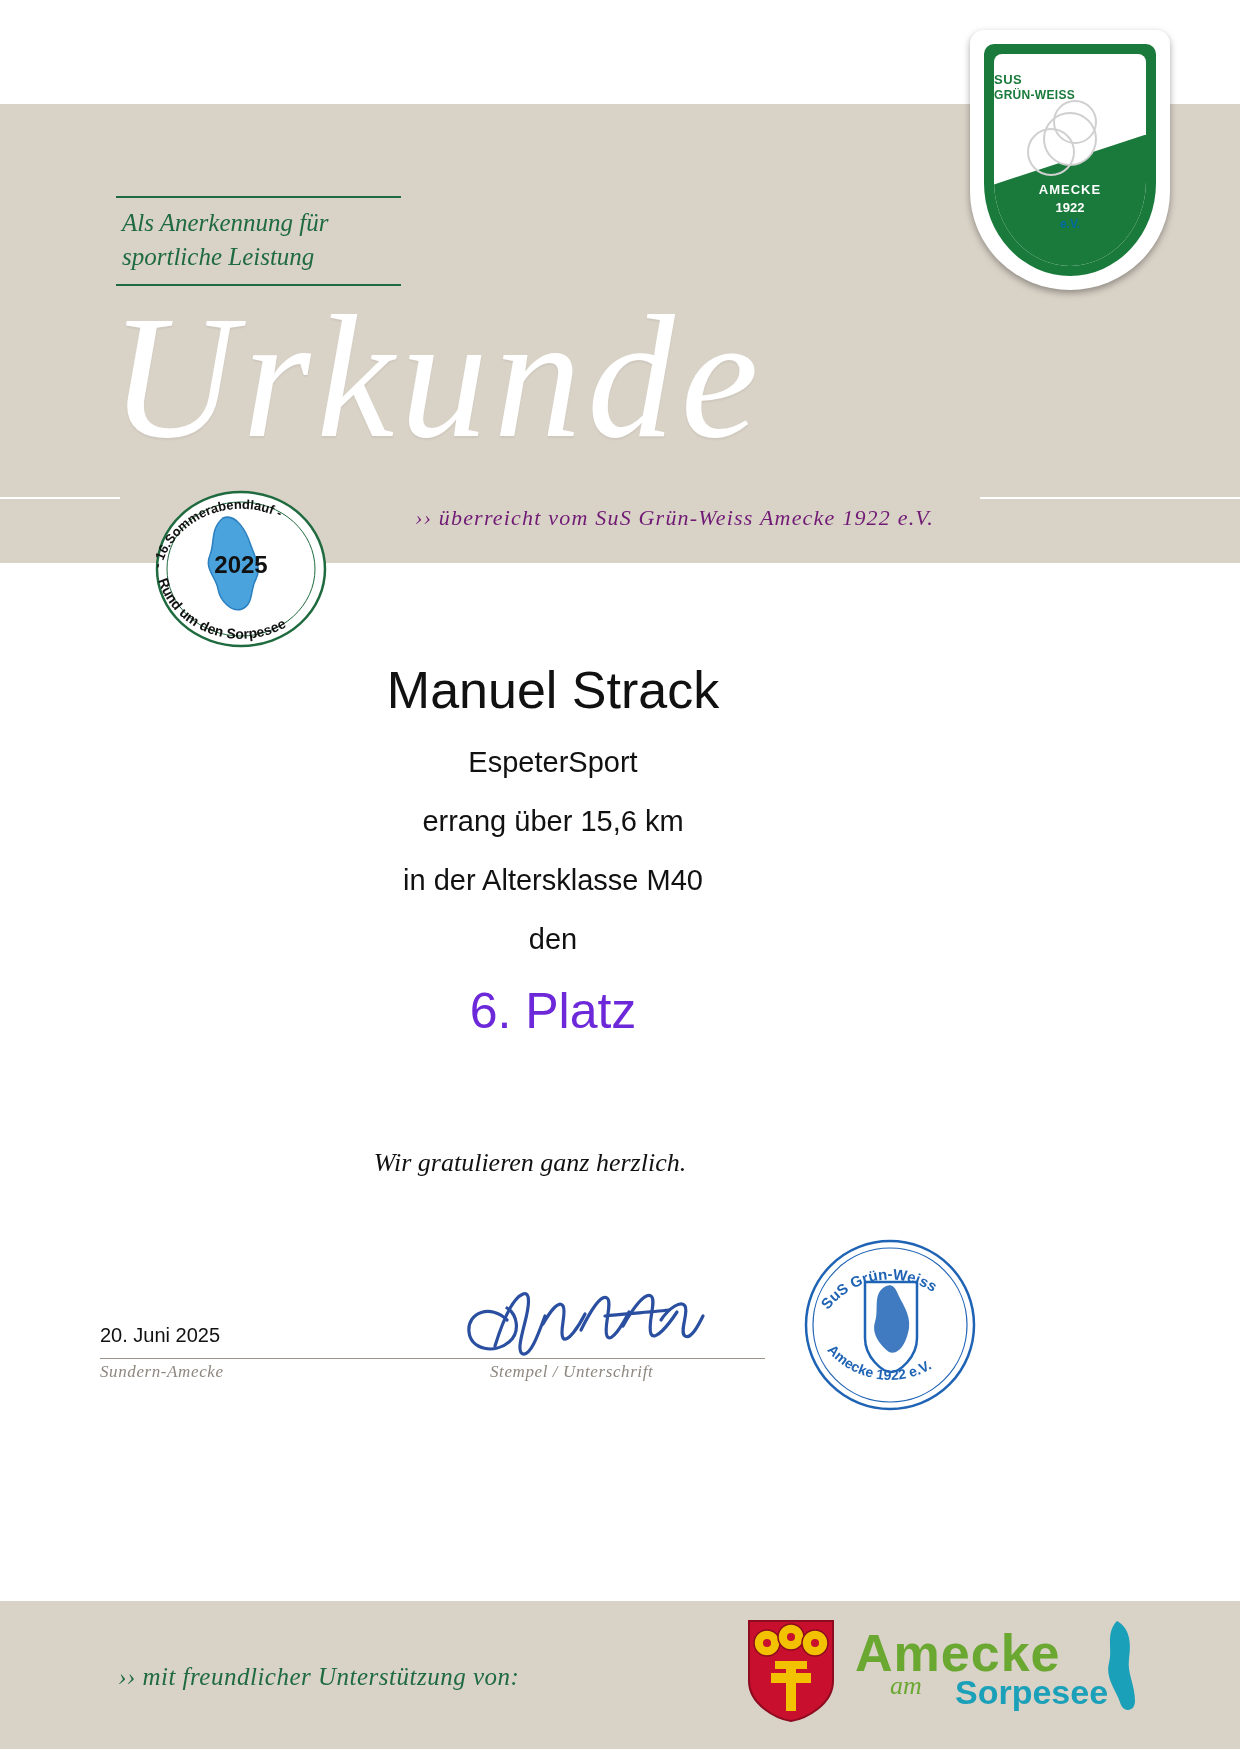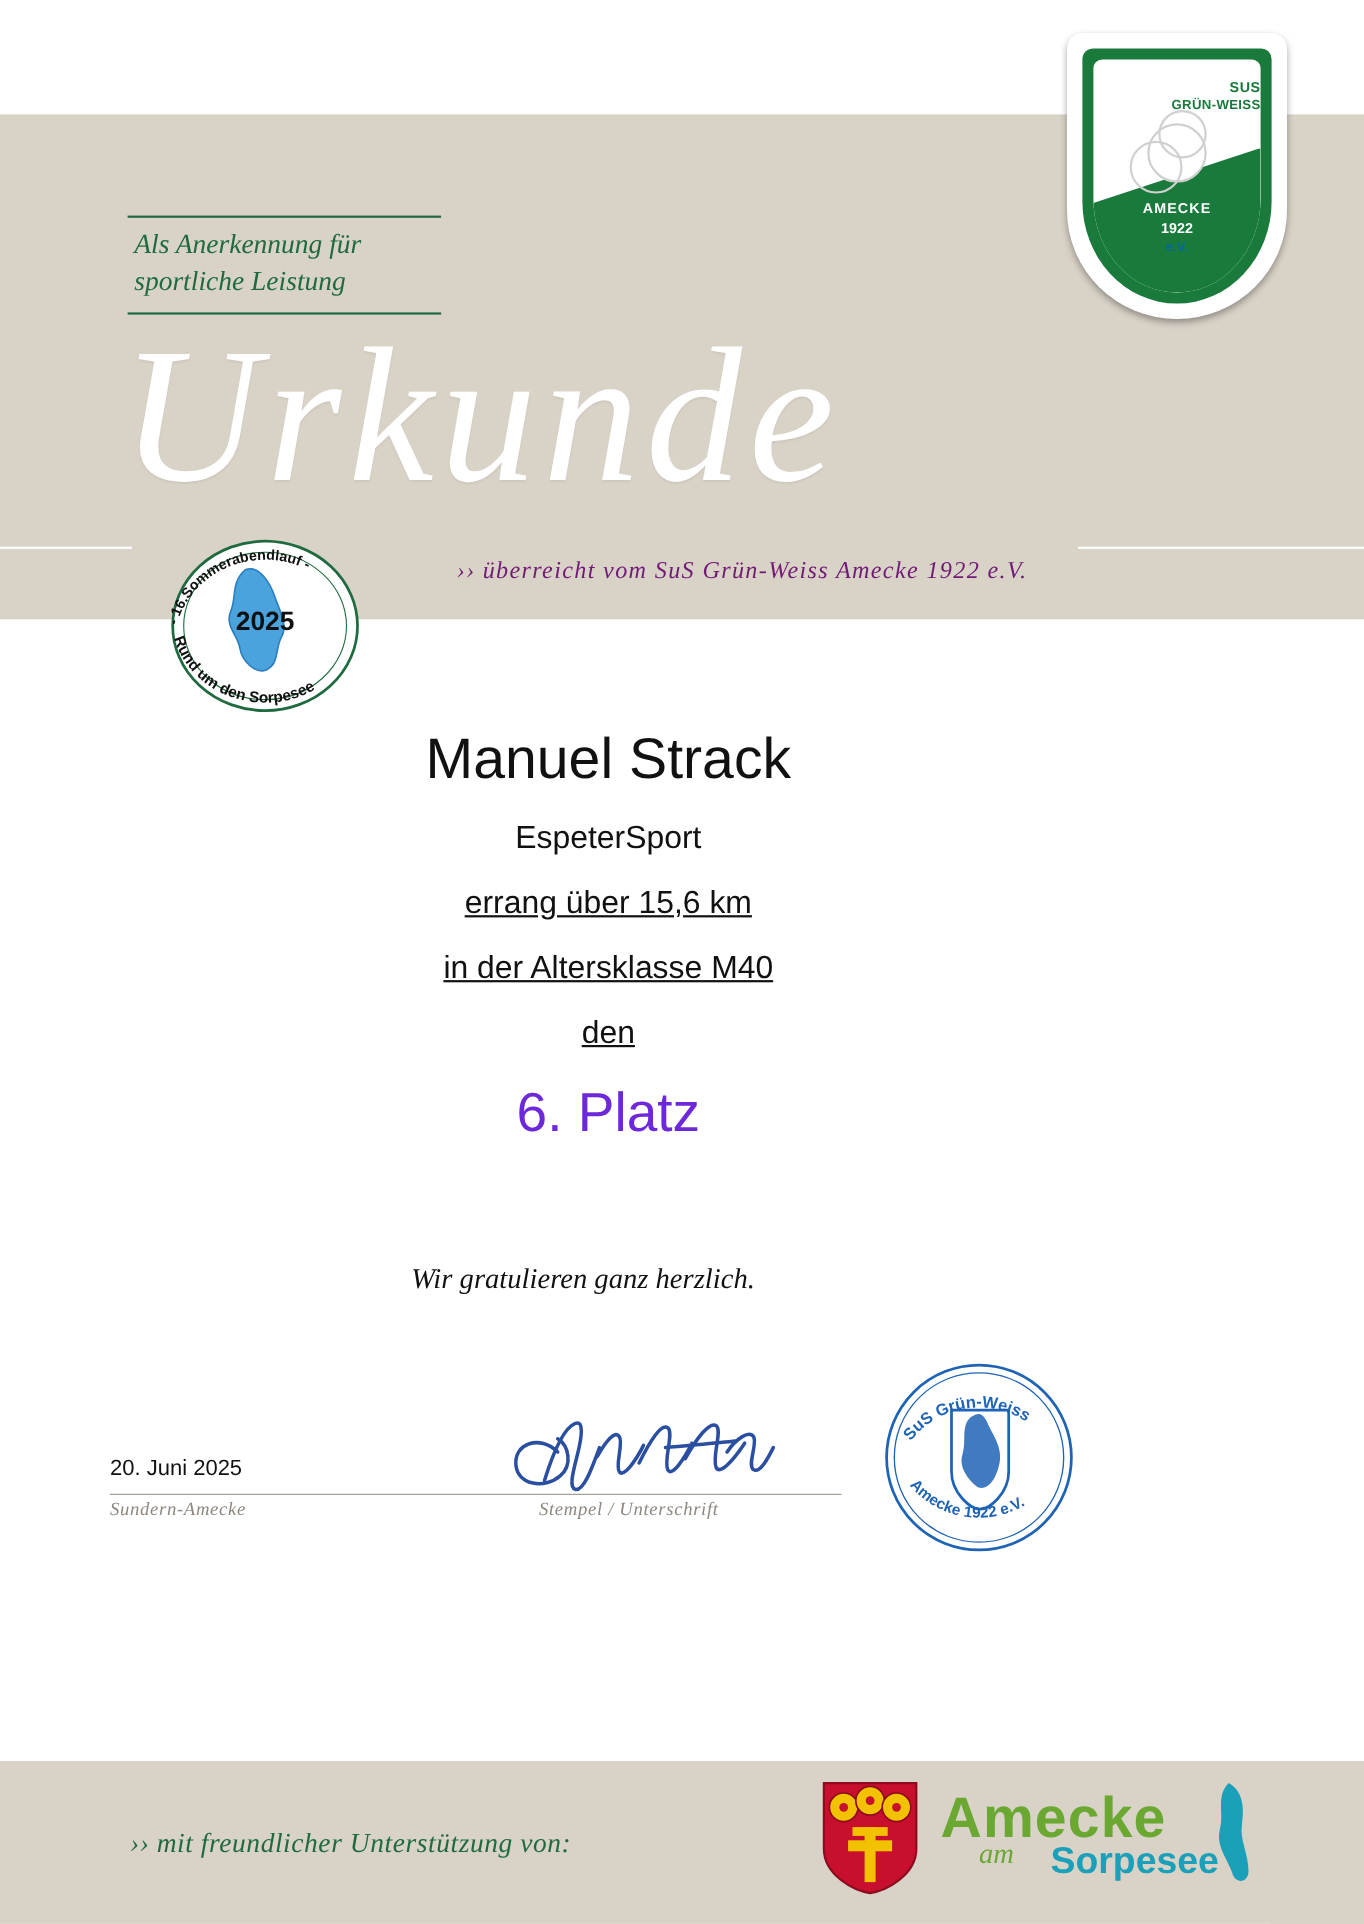--- a/index.html
+++ b/index.html
@@ -105,27 +105,27 @@
     border-radius: 8px 8px 50% 50% / 8px 8px 40% 40%;
     overflow: hidden;
   }
   .crest .green-fill {
     position: absolute; left: 0; right: 0; bottom: 0; height: 62%;
     background: #1a7a3c;
     clip-path: polygon(0 38%, 100% 0, 100% 100%, 0 100%);
   }
   .crest .txt1 {
     position: absolute; top: 18px; left: 0; right: 0;
-    text-align: right;
+    text-align: left;
     font-size: 13px; font-weight: bold; color: #1a7a3c;
     letter-spacing: .5px;
   }
   .crest .txt2 {
     position: absolute; top: 34px; left: 0; right: 0;
-    text-align: right;
+    text-align: left;
     font-size: 12px; font-weight: bold; color: #1a7a3c;
     letter-spacing: .3px;
   }
   .crest .ball {
     position: absolute; left: 50%; top: 58px;
     transform: translateX(-50%);
     width: 54px; height: 54px; border-radius: 50%;
     background: #ffffff;
     border: 2px solid #cfcfcf;
   }
@@ -169,21 +169,20 @@
   }
   .name {
     font-size: 52px;
     color: #111;
     margin-bottom: 26px;
   }
   .line {
     font-size: 29px;
     color: #111;
     margin: 26px 16px;
-    text-decoration: underline;
   }
   .club { font-size: 29px; color:#111; }
   .place {
     font-size: 50px;
     color: #6d28d9;
     margin-top: 22px;
   }
   .congrats {
     position: absolute;
     left: 0; top: 1148px;

